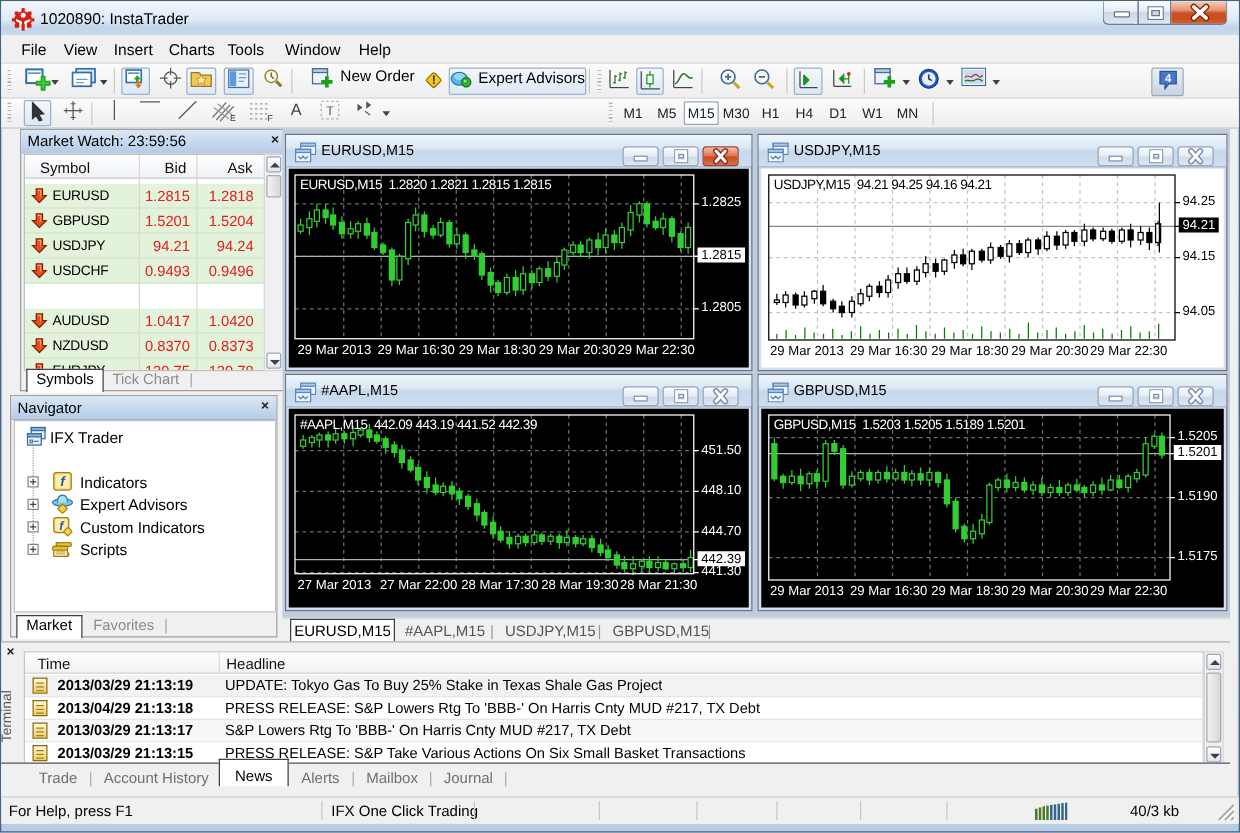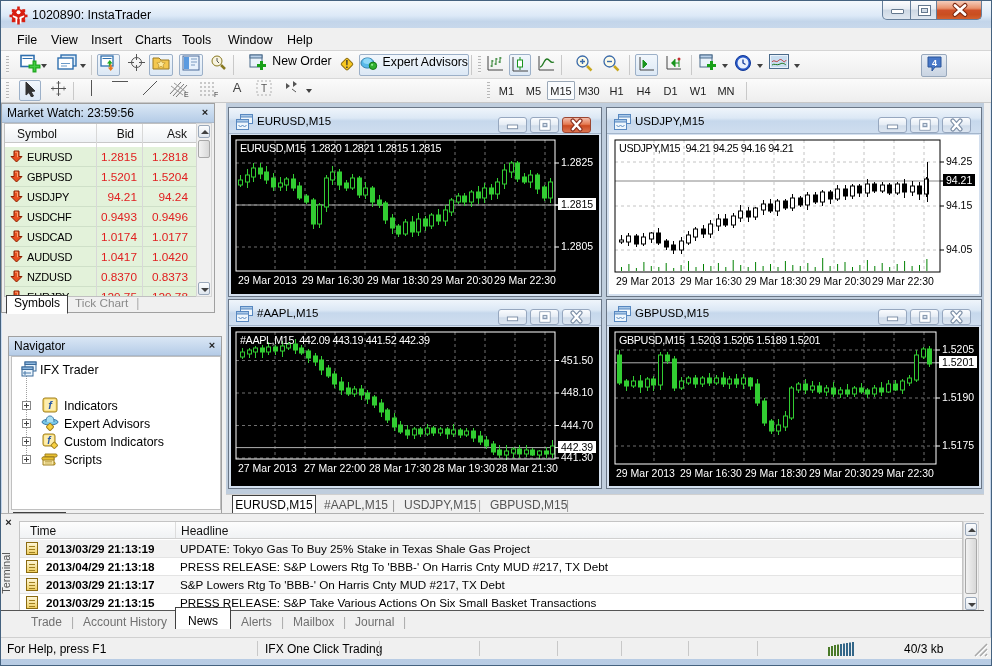--- a/index.html
+++ b/index.html
@@ -375,21 +375,21 @@
  <div class="tf on" style="left:546px;width:28px;">M15</div>
  <div class="tf" style="left:574px;width:28px;">M30</div>
  <div class="tf" style="left:602px;width:27px;">H1</div>
  <div class="tf" style="left:629px;width:27px;">H4</div>
  <div class="tf" style="left:656px;width:27px;">D1</div>
  <div class="tf" style="left:683px;width:28px;">W1</div>
  <div class="tf" style="left:711px;width:28px;">MN</div>
  <div class="tsep" style="left:745px;top:3px;height:18px;"></div>
 </div>
 <div class="abs" style="left:2px;top:103px;width:988px;height:556px;background:#f0f0f0;"></div>
-<div class="panel" style="left:1px;top:103px;width:214px;height:210px;">
+<div class="panel" style="left:16px;top:103px;width:214px;height:210px;">
  <div class="ptitle">Market Watch: 23:59:56</div>
  <div class="pclose">×</div>
  <div style="position:absolute;left:2px;top:19px;width:194px;height:174px;background:#fff;border:1px solid #c0c0c0;">
   <div class="mwhead">
           <span style="position:absolute;left:12px;top:3px;">Symbol</span>
           <span style="position:absolute;right:63px;top:3px;">Bid</span>
           <span style="position:absolute;right:10px;top:3px;">Ask</span>
         </div>
   <div class="colsep" style="left:91px;background:#d8d8d8;"></div>
   <div class="colsep" style="left:137px;background:#d8d8d8;"></div>
@@ -423,29 +423,20 @@
           </div>
 <div class="mwrow" style="top:64px;">
             <svg width="13" height="13" viewBox="0 0 13 13">
               <path d="M4 1h5v5.5h3L6.5 12 1 6.5h3z" fill="#e85020" stroke="#8a2000" stroke-width="1"></path>
               <path d="M5 2.2h2.5v5" fill="none" stroke="#ffa070" stroke-width="1"></path>
             </svg>
             <span class="sym">USDCHF</span>
             <span class="bid">0.9493</span>
             <span class="ask">0.9496</span>
           </div>
-<div class="mwrow" style="top:84px;">
-            <svg width="13" height="13" viewBox="0 0 13 13">
-              <path d="M4 1h5v5.5h3L6.5 12 1 6.5h3z" fill="#e85020" stroke="#8a2000" stroke-width="1"></path>
-              <path d="M5 2.2h2.5v5" fill="none" stroke="#ffa070" stroke-width="1"></path>
-            </svg>
-            <span class="sym">USDCAD</span>
-            <span class="bid">1.0174</span>
-            <span class="ask">1.0177</span>
-          </div>
 <div class="mwrow" style="top:104px;">
             <svg width="13" height="13" viewBox="0 0 13 13">
               <path d="M4 1h5v5.5h3L6.5 12 1 6.5h3z" fill="#e85020" stroke="#8a2000" stroke-width="1"></path>
               <path d="M5 2.2h2.5v5" fill="none" stroke="#ffa070" stroke-width="1"></path>
             </svg>
             <span class="sym">AUDUSD</span>
             <span class="bid">1.0417</span>
             <span class="ask">1.0420</span>
           </div>
 <div class="mwrow" style="top:124px;">
@@ -473,21 +464,21 @@
           <i></i>
         </div>
   <div class="sthumb" style="left:1px;top:16px;width:12px;height:18px;"></div>
   <div class="sbtn dn" style="bottom:1px;">
           <i></i>
         </div>
  </div>
  <div class="tabrow" style="left:4px;bottom:-1px;height:18px;"><span class="act">Symbols</span><span style="padding-left:7px;font-size:11.8px;">Tick Chart</span><span class="tabsep" style="padding-left:8px;">|</span></div>
 </div>
 
-<div class="panel" style="left:8px;top:316px;width:214px;height:194px;margin-top:20px;">
+<div class="panel" style="left:8px;top:316px;width:214px;height:194px;">
  <div class="ptitle">Navigator</div>
  <div class="pclose">×</div>
  <div style="position:absolute;left:2px;top:19px;width:210px;height:154px;background:#fff;border:1px solid #c0c0c0;">
   <div style="position:absolute;left:14px;top:14px;width:1px;height:90px;border-left:1px dotted #a0a0a0;"></div>
   <div class="titem" style="top:4px;">
           <svg style="position:absolute;left:9px;top:0px;" width="19" height="17" viewBox="0 0 19 17">
             <rect x="4" y="1" width="11" height="9" fill="#eaf4fc" stroke="#3a6a9a"></rect>
             <rect x="4" y="1" width="11" height="2.5" fill="#8ab4dc" stroke="#3a6a9a"></rect>
             <rect x="1" y="6" width="11" height="9" fill="#eaf4fc" stroke="#3a6a9a"></rect>
             <rect x="1" y="6" width="11" height="2.5" fill="#8ab4dc" stroke="#3a6a9a"></rect>

